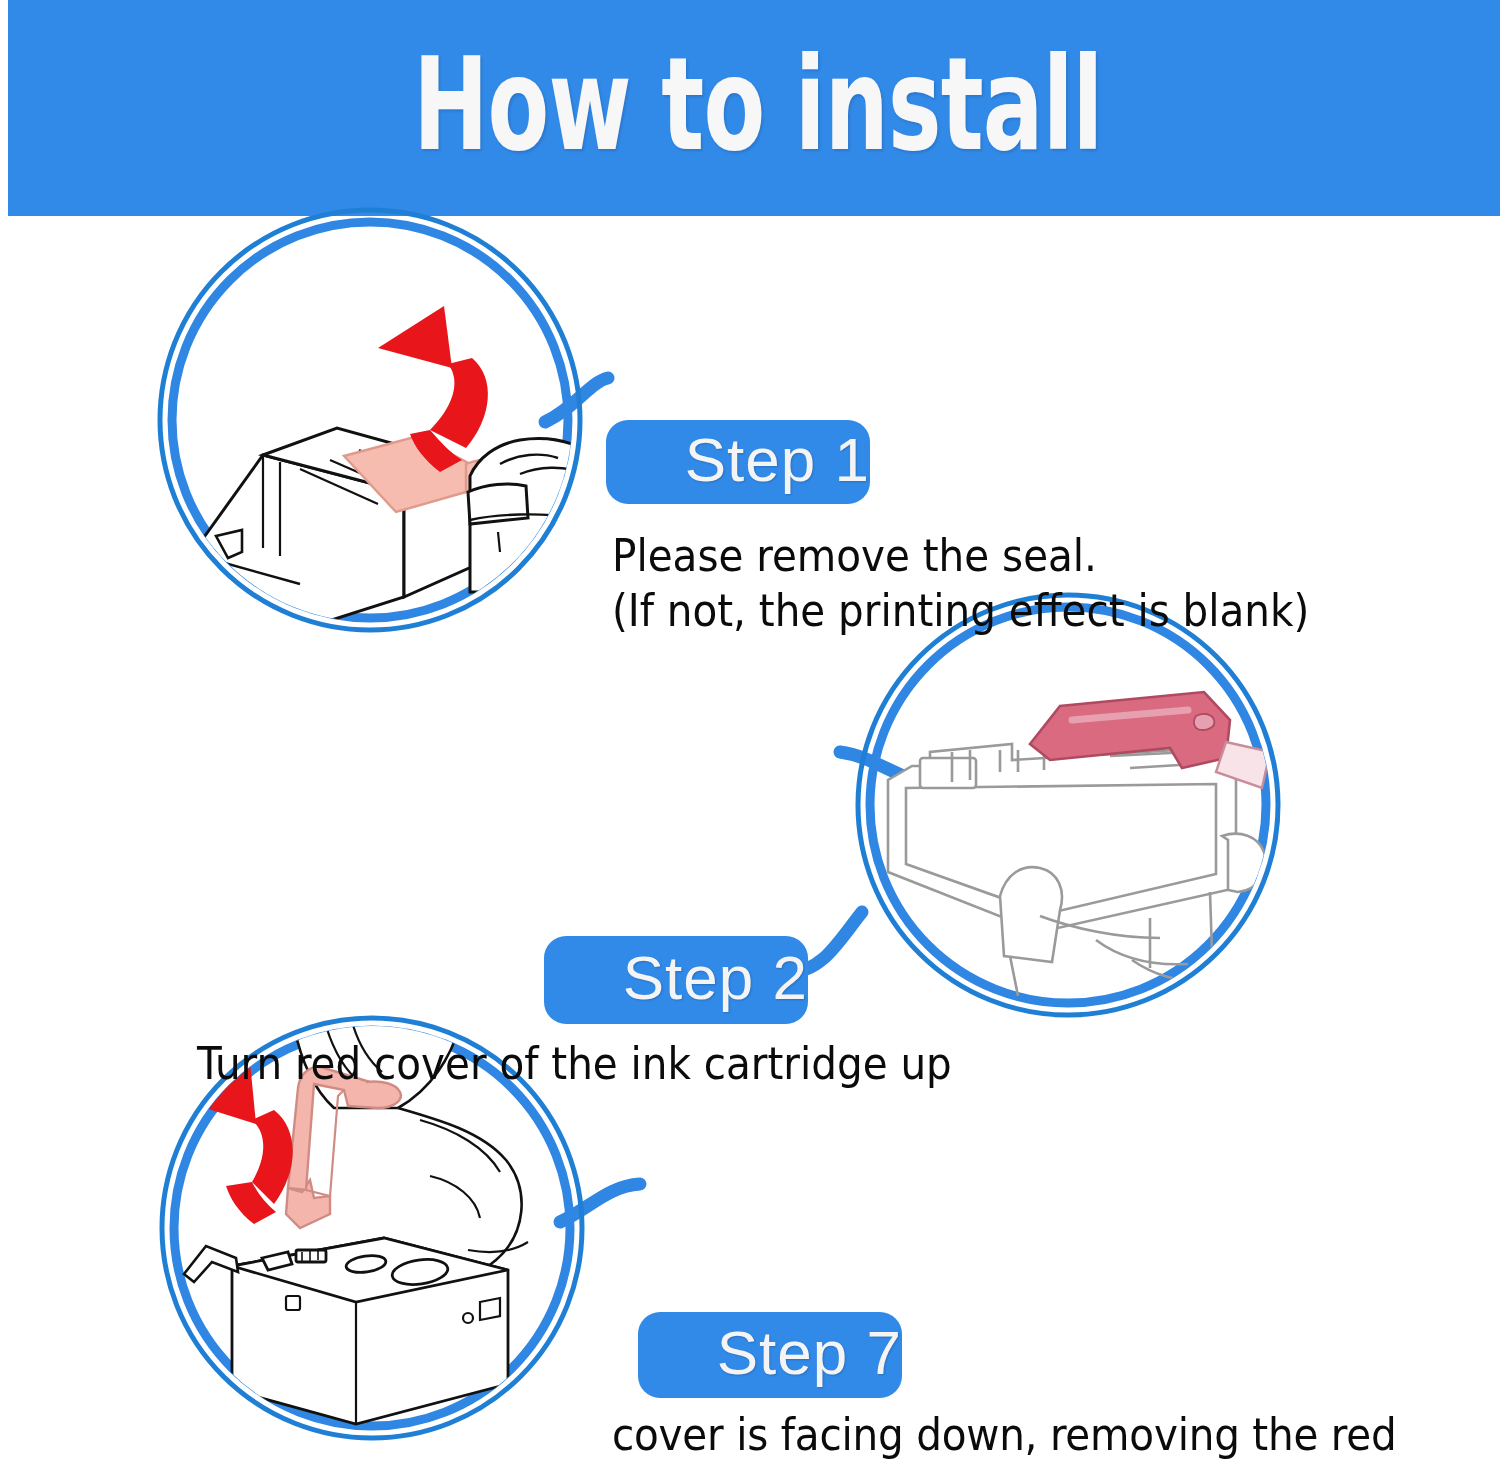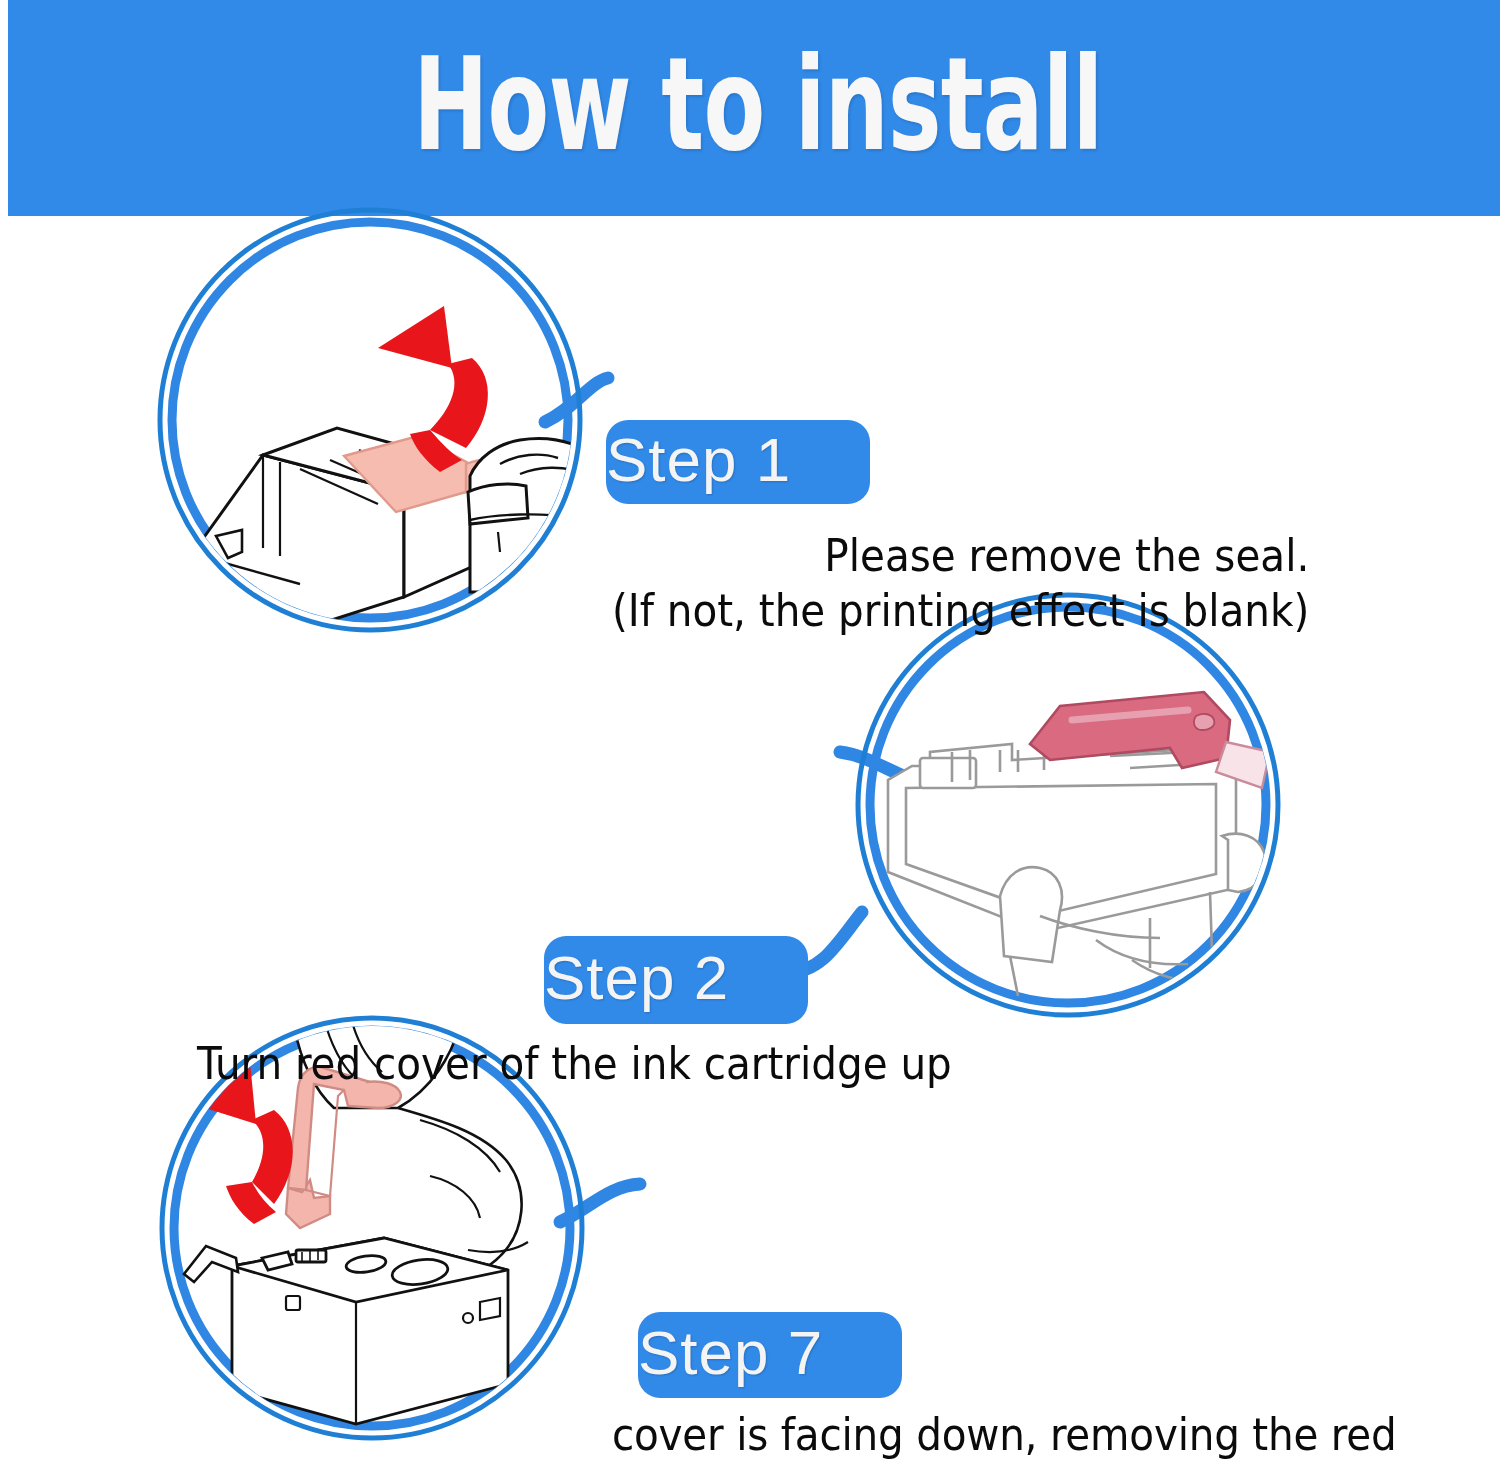--- a/index.html
+++ b/index.html
@@ -60,21 +60,21 @@
     overflow: visible;
   }
 
   
   .step-badge {
     position: absolute;
     background: #3189E8;
     border-radius: 22px;
     display: flex;
     align-items: center;
-    justify-content: flex-start;
+    justify-content: flex-end;
     box-sizing: border-box;
     z-index: 6;
   }
   .step-badge span {
     color: #F4F4F4;
     font-size: 62px;
     font-weight: 400;
     letter-spacing: 1px;
     line-height: 1;
     white-space: nowrap;
@@ -87,21 +87,20 @@
 
   
   .caption {
     position: absolute;
     color: #0B0B0B;
     font-family: "DejaVu Sans Condensed", "Liberation Sans Narrow", "Liberation Sans", sans-serif;
     font-size: 45px;
     line-height: 1.22;
     white-space: nowrap;
     z-index: 5;
-    text-align: right;
   }
   .caption .line { display: block; }
   #caption-step-1 { left: 612px; top: 357px; }
   #caption-step-2 { left: 197px; top: 848px; margin-top: 17px; }
   #caption-step-3 { left: 612px; top: 1236px; }
 
   
   #caption-step-3 { letter-spacing: -0.2px; }
 </style>
 </head>

